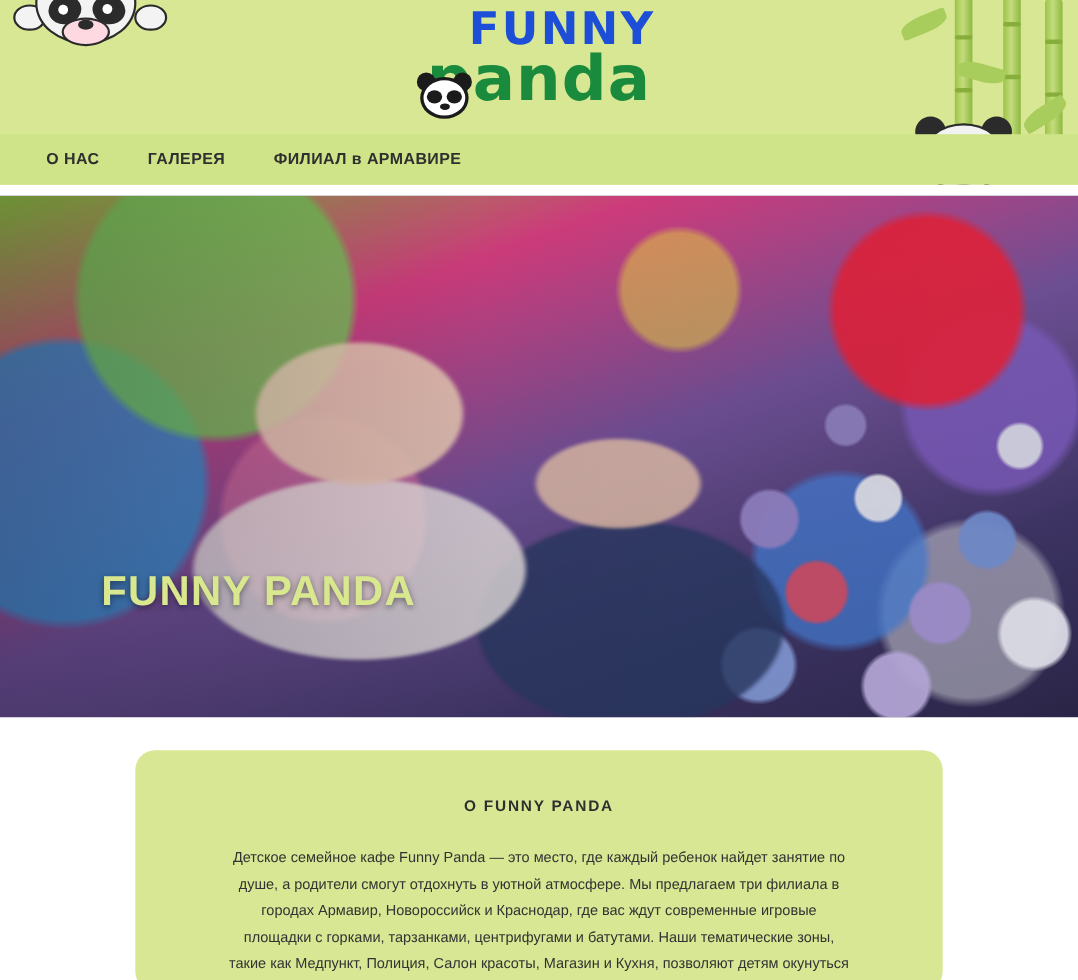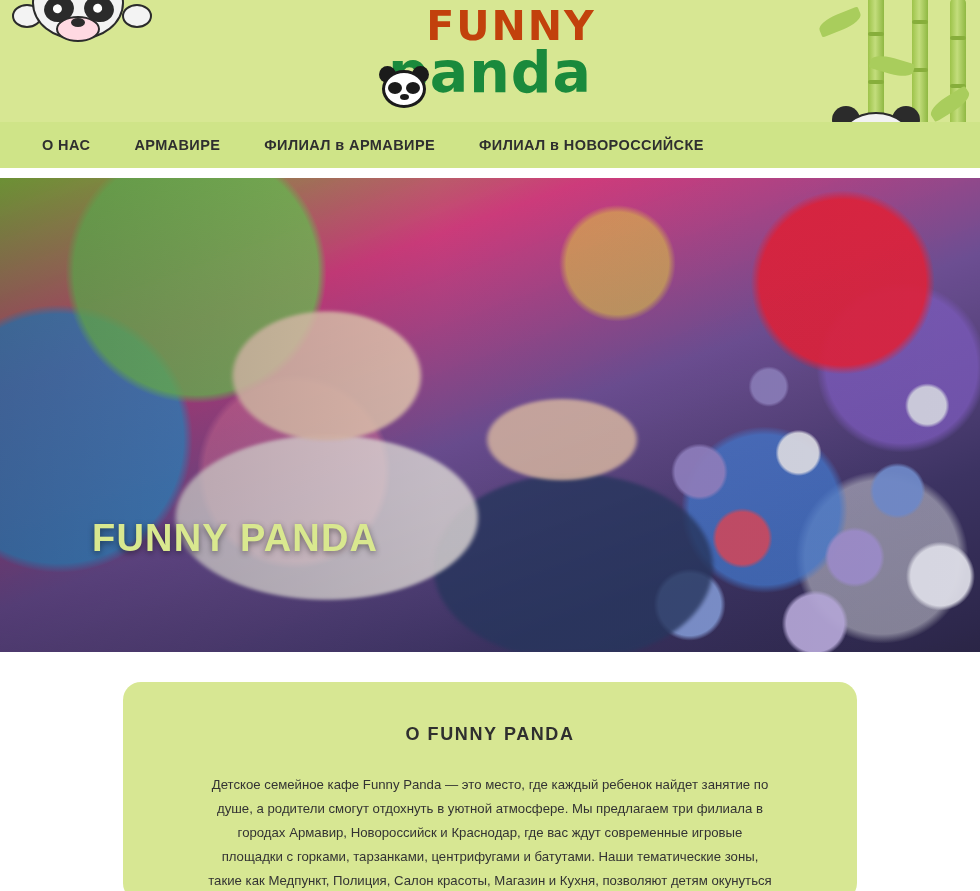--- a/index.html
+++ b/index.html
@@ -158,21 +158,21 @@
     left: 0; right: 0; top: 4px;
     height: 118px;
     text-align: center;
     z-index: 3;
   }
   .logo-funny {
     font-family: "DejaVu Sans", sans-serif;
     font-weight: bold;
     font-size: 41px;
     letter-spacing: 2px;
-    color: #c2410c;
+    color: #1d4ed8;
     line-height: 44px;
     padding-left: 42px;
   }
   .logo-panda {
     font-family: "DejaVu Sans", sans-serif;
     font-weight: bold;
     font-size: 57px;
     color: #1a8a3c;
     line-height: 56px;
     letter-spacing: 1px;
@@ -331,21 +331,21 @@
     justify-content: center;
   }
   .about-card {
     width: 734px;
     background: #d7e793;
     border-radius: 18px;
     padding: 42px 84px 40px;
     text-align: center;
   }
   .about-title {
-    font-size: 18px;
+    font-size: 14px;
     font-weight: bold;
     letter-spacing: 1.6px;
     color: #2f2f2f;
     margin-bottom: 28px;
   }
   .about-text {
     font-size: 13.2px;
     line-height: 24px;
     color: #333333;
     text-align: center;
@@ -402,23 +402,22 @@
       </div>
     <div class="eye r">
         <span></span>
       </div>
     <div class="snout"></div>
     <div class="nose"></div>
   </div>
 
   <nav class="main-nav">
     <div class="nav-item">О НАС</div>
-    <div class="nav-item">АРМАВИРЕ</div>
+    <div class="nav-item">ГАЛЕРЕЯ</div>
     <div class="nav-item">ФИЛИАЛ в АРМАВИРЕ</div>
-    <div class="nav-item">ФИЛИАЛ в НОВОРОССИЙСКЕ</div>
   </nav>
 </header>
 
 <section class="hero">
   <div class="hero-bg"></div>
   <div class="ball-pit"></div>
   <div class="hero-kids"></div>
   <div class="hero-shade"></div>
   <div class="hero-text">
     <div class="hero-title">FUNNY PANDA</div>

